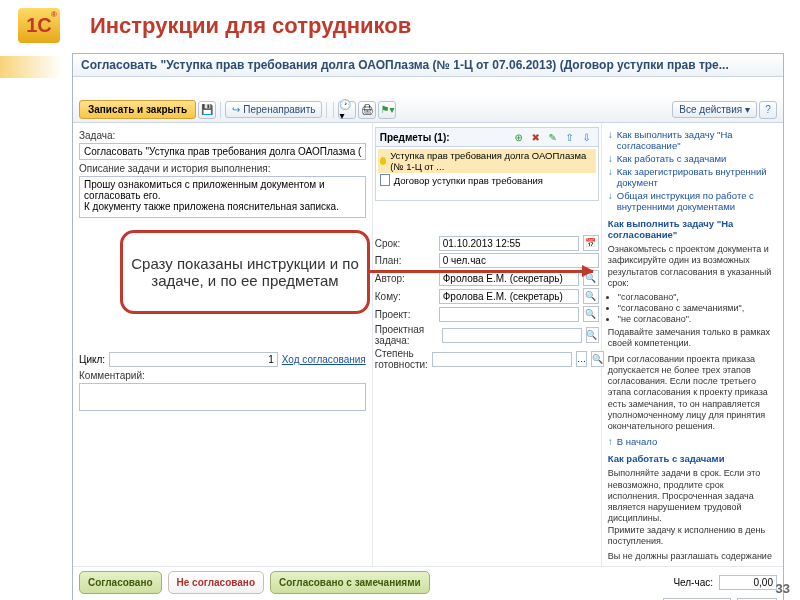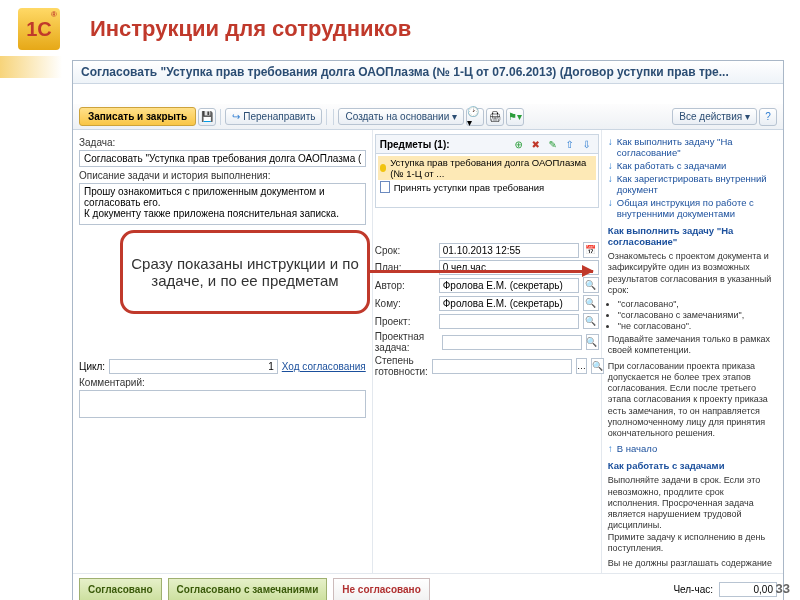--- a/index.html
+++ b/index.html
@@ -1,18 +1,18 @@
 <!DOCTYPE html>
 <html><head>
 <meta charset="utf-8">
 <style>
 * { box-sizing: border-box; margin: 0; padding: 0; font-family: Arial, sans-serif; }
 body { background: #fff; width: 800px; height: 600px; overflow: hidden; position: relative; }
 .slide-hdr { display: flex; align-items: center; padding: 8px 18px; }
-.logo { width: 42px; height: 42px; background: linear-gradient(180deg, #FFD966 0%, #E6A817 100%); border-radius: 4px; display: flex; align-items: center; justify-content: center; font-weight: bold; font-size: 20px; color: #c0392b; position: relative; }
+.logo { width: 42px; height: 35px; background: linear-gradient(180deg, #FFD966 0%, #E6A817 100%); border-radius: 4px; display: flex; align-items: center; justify-content: center; font-weight: bold; font-size: 20px; color: #c0392b; position: relative; }
 .logo::after { content: "®"; position: absolute; top: 2px; right: 3px; font-size: 8px; color: #c0392b; }
 .slide-title { color: #c0392b; font-size: 22px; font-weight: bold; margin-left: 30px; }
 .app-window { margin: 2px 8px 0 72px; border: 1px solid #a9b7c7; background: #fff; font-size: 10px; width: 712px; }
 .win-title { background: linear-gradient(#fff,#eef3f8); padding: 4px 8px; font-size: 12px; font-weight: bold; color: #2b4d73; border-bottom: 1px solid #cbd6e2; }
 .toolbar { display: flex; align-items: center; background: linear-gradient(#fdfdfd,#eef1f5); border-bottom: 1px solid #cbd6e2; padding: 3px 6px; gap: 2px; font-size: 10px; margin-top: 20px; }
 .btn-primary { background: linear-gradient(#ffe08a,#f9c646); border: 1px solid #cda33b; border-radius: 3px; padding: 3px 8px; font-weight: bold; cursor: pointer; font-size: 10px; }
 .tb-btn { background: linear-gradient(#fff,#e9eef4); border: 1px solid #b8c4d2; border-radius: 3px; padding: 2px 6px; cursor: pointer; color: #2b4d73; font-size: 10px; }
 .tb-icon { width: 18px; height: 18px; border: 1px solid #b8c4d2; border-radius: 3px; display: inline-flex; align-items: center; justify-content: center; cursor: pointer; background: linear-gradient(#fff,#e9eef4); font-size: 10px; }
 .tb-sep { width: 1px; height: 16px; background: #cbd6e2; margin: 0 2px; }
 .spacer { flex: 1; }
@@ -38,21 +38,21 @@
 .help-link { display: flex; gap: 4px; color: #1a4f9c; margin: 2px 0; cursor: pointer; }
 .arrow { color: #2e7dd1; font-size: 10px; }
 .help-title { font-weight: bold; color: #1a4f9c; margin: 6px 0 4px; }
 .help-text { font-size: 9px; color: #333; line-height: 1.25; }
 .bullet-list { margin: 3px 0 3px 10px; font-size: 9px; }
 .bullet-list li { margin: 1px 0; list-style: disc; }
 .callout { position: absolute; left: 120px; top: 230px; width: 250px; height: 84px; border: 3px solid #c0392b; border-radius: 14px; background: #fff; display: flex; align-items: center; justify-content: center; text-align: center; padding: 8px; font-size: 15px; color: #333; z-index: 5; }
 .callout-arrow { position: absolute; left: 368px; top: 270px; width: 225px; height: 3px; background: #c0392b; z-index: 4; }
 .callout-arrow::after { content: ""; position: absolute; right: -1px; top: -5px; border-left: 12px solid #c0392b; border-top: 6px solid transparent; border-bottom: 6px solid transparent; }
 .footer-row { display: flex; align-items: center; padding: 4px 6px; border-top: 1px solid #e3e8ee; gap: 6px; }
-.status-btn { border: 1px solid #9fb070; border-radius: 0; padding: 5px 8px; font-weight: bold; font-size: 10px; cursor: pointer; }
+.status-btn { border: 1px solid #9fb070; border-radius: 5px; padding: 5px 8px; font-weight: bold; font-size: 10px; cursor: pointer; }
 .sb-green { background: linear-gradient(#e6f0c9,#cde0a0); color: #3a5a0a; }
 .sb-red { background: linear-gradient(#fff,#f2f2f2); color: #b03030; border-color: #cbb; }
 .small-inp { border: 1px solid #b8c4d2; padding: 1px 3px; width: 58px; font-size: 10px; text-align: right; }
 .page-num { position: absolute; right: 10px; bottom: 4px; font-size: 13px; color: #666; font-weight: bold; }
 .bg-accent { position: absolute; left: 0; top: 56px; width: 62px; height: 22px; background: linear-gradient(90deg,#f7d47a,#fff0 ); z-index: -1; }
 </style>
 </head>
 <body>
 
 <div class="bg-accent"></div>
@@ -65,21 +65,20 @@
 <div class="app-window">
   <div class="win-title">Согласовать "Уступка прав требования долга ОАОПлазма (№ 1-Ц от 07.06.2013) (Договор уступки прав тре...</div>
 
   <div class="toolbar">
     <button class="btn-primary">Записать и закрыть</button>
     <span class="tb-icon">💾</span>
     <span class="tb-sep"></span>
     <span class="tb-btn"><span style="color:#2e7dd1">↪</span> <span>Перенаправить</span></span>
     <span class="tb-sep"></span>
     <span class="tb-sep"></span>
-    <span class="tb-btn"><span>Создать на основании</span> ▾</span>
     <span class="tb-icon">🕑▾</span>
     <span class="tb-icon">🖨</span>
     <span class="tb-icon" style="color:#2a9d3a">⚑▾</span>
     <span class="spacer"></span>
     <span class="tb-btn"><span>Все действия</span> ▾</span>
     <span class="tb-icon" style="color:#2e7dd1">?</span>
   </div>
 
   <div class="main">
 
@@ -111,21 +110,21 @@
         <span class="mini" style="color:#2e7dd1">⇧</span>
         <span class="mini" style="color:#2e7dd1">⇩</span>
       </div>
       <div class="subj-list">
         <div class="subj-item sel">
           <span class="dot-y"></span>
           <span>Уступка прав требования долга ОАОПлазма (№ 1-Ц от ...</span>
         </div>
         <div class="subj-item">
           <span class="doc-icon"></span>
-          <span>Принять уступки прав требования</span>
+          <span>Договор уступки прав требования</span>
         </div>
       </div>
 
       <div style="height:32px"></div>
 
       <div class="row">
           <span class="lbl">Срок:</span>
           <input class="inp" value="01.10.2013 12:55" style="">
           <span class="iconbtn">📅</span>
         </div>
@@ -195,22 +194,22 @@
 
       <div class="help-title">Как работать с задачами</div>
       <div class="help-text" style="margin-top:4px">Выполняйте задачи в срок. Если это невозможно, продлите срок исполнения. Просроченная задача является нарушением трудовой дисциплины.</div>
       <div class="help-text">Примите задачу к исполнению в день поступления.</div>
       <div class="help-text" style="margin-top:4px">Вы не должны разглашать содержание</div>
     </div>
   </div>
 
   <div class="footer-row">
     <button class="status-btn sb-green">Согласовано</button>
+    <button class="status-btn sb-red">Не согласовано</button>
     <button class="status-btn sb-green">Согласовано с замечаниями</button>
-    <button class="status-btn sb-red">Не согласовано</button>
     <span class="spacer"></span>
     <span>Чел-час:</span>
     <input class="small-inp" value="0,00" style="">
   </div>
   <div class="footer-row" style="justify-content:flex-end;border-top:none;padding-top:0">
     <span>Дата:</span>
     <input class="small-inp" style="width: 68px;" value="26.09.2013">
     <input class="small-inp" style="width: 40px;" value="16:35">
   </div>
 </div>

